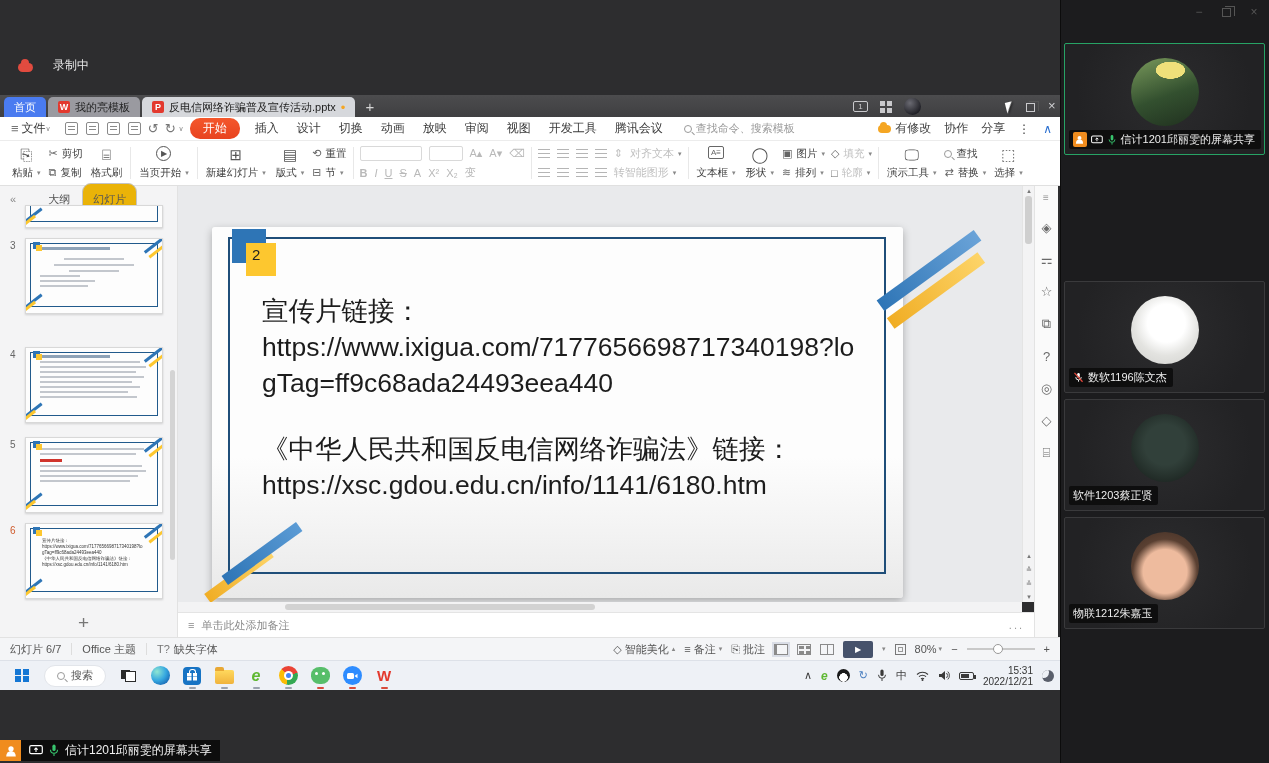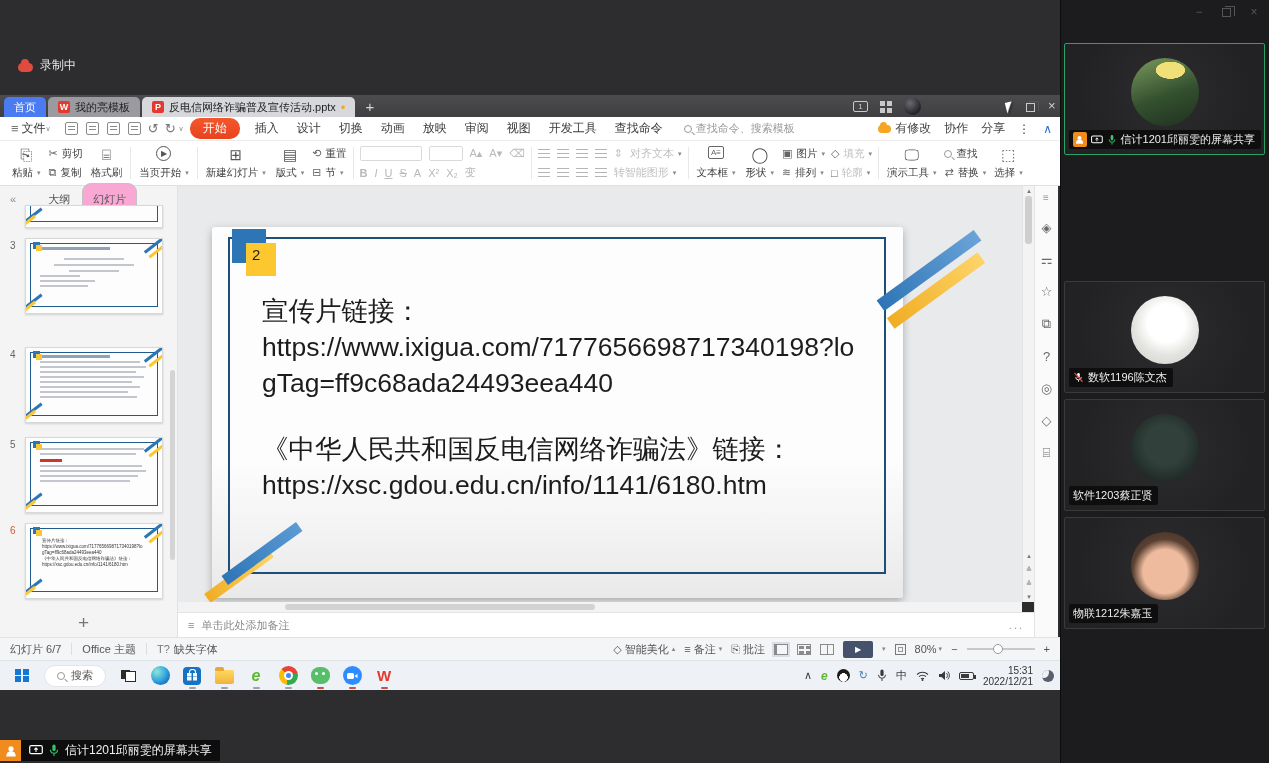--- a/index.html
+++ b/index.html
@@ -16,21 +16,21 @@
   .maxbox:before{content:"";display:block;width:9px;height:9px;border-top:1px solid #555;border-right:1px solid #555;margin:-3px 0 0 2px;}
 
   
   .toast{left:783px;top:8px;width:192px;height:24px;background:#3a3a3d;border-radius:3px;box-shadow:0 1px 4px rgba(0,0,0,.5);display:flex;align-items:center;padding:0 8px;gap:6px;z-index:50;}
   .toast .txt{font-size:11px;color:#e9e9e9;white-space:nowrap;}
   .toast .sep{width:1px;height:12px;background:#5a5a5a;}
   .gdia{width:9px;height:9px;background:#6f6f72;transform:rotate(45deg);margin-left:-4px;}
   .garr{color:#9a9a9d;font-size:12px;margin-left:-2px;}
 
   
-  .rec{left:18px;top:57px;gap:7px;}
+  .rec{left:18px;top:57px;gap:20px;}
   .cloud{position:relative;width:15px;height:9px;background:#e14b3f;border-radius:6px;margin-top:4px;}
   .cloud:before{content:"";position:absolute;width:8px;height:8px;background:#e14b3f;border-radius:50%;top:-4px;left:3px;}
   .rec .txt{font-size:12px;color:#e8e8e8;}
 
   
   .tabbar{left:0;top:95px;width:1060px;height:22px;background:linear-gradient(#4c4c4e,#3f3f41);display:flex;align-items:flex-end;}
   .wtab{height:20px;display:flex;align-items:center;padding:0 10px;font-size:11px;border-radius:5px 5px 0 0;gap:5px;white-space:nowrap;}
   .wtab.home{background:#4a7bf0;color:#fff;margin-left:4px;}
   .wtab.tpl{background:#9a9aa0;color:#222;margin-left:2px;}
   .wtab.doc{background:#d6d8dc;color:#222;margin-left:2px;}
@@ -71,21 +71,21 @@
   .fmtrow{display:flex;align-items:center;gap:7px;color:#b9b9b9;font-size:11px;}
   .fmtrow b{font-weight:bold;}
   .dis{color:#c0c0c0;}
   .bars{display:inline-block;width:12px;height:9px;background:repeating-linear-gradient(#b5b5b5 0 1px,transparent 1px 4px);}
   .playc{width:15px;height:15px;border:1.3px solid #555;border-radius:50%;color:#555;font-size:8px;line-height:13px;text-align:center;}
   .aeicon{width:16px;height:13px;border:1px solid #666;border-radius:2px;font-size:8px;line-height:12px;text-align:center;color:#666;}
 
   
   .lpanel{left:0;top:186px;width:178px;height:451px;background:#f4f4f5;border-right:1px solid #e2e2e2;}
   .ptabs{left:0;top:190px;width:178px;height:18px;display:flex;align-items:center;font-size:11px;color:#555;}
-  .pill{border:1px solid #c3c3c3;border-radius:9px;background:#f9a8d4;padding:8px 10px;}
+  .pill{border:1px solid #c3c3c3;border-radius:9px;background:#eab308;padding:8px 10px;}
   .tnum{position:absolute;left:-15px;top:2px;font-size:10px;color:#666;}
   .thumb{position:absolute;left:25px;width:138px;}
   .tslide{position:relative;width:138px;height:76px;background:#fdfdfd;border:1px solid #d8d8d8;box-shadow:0 1px 2px rgba(0,0,0,.15);overflow:hidden;}
   .tframe{position:absolute;inset:4px 4px 6px 4px;border:1.2px solid #215a8c;}
   .csq{position:absolute;left:7px;top:3px;width:7px;height:7px;background:#2e75b6;}
   .csq:after{content:"";position:absolute;left:3px;top:3px;width:6px;height:6px;background:#fdc72f;}
   .ribTR{position:absolute;right:-6px;top:4px;width:26px;height:3px;background:#2e75b6;transform:rotate(-38deg);}
   .ribTR2{position:absolute;right:-7px;top:10px;width:22px;height:3px;background:#fdc72f;transform:rotate(-38deg);}
   .ribBL{position:absolute;left:-4px;bottom:10px;width:22px;height:3px;background:#2e75b6;transform:rotate(-38deg);}
   .ribBL2{position:absolute;left:-7px;bottom:4px;width:18px;height:3px;background:#fdc72f;transform:rotate(-38deg);}
@@ -241,21 +241,21 @@
     <span class="caret">∨</span>
     <span class="startpill">开始</span>
     <span class="mtab">插入</span>
     <span class="mtab">设计</span>
     <span class="mtab">切换</span>
     <span class="mtab">动画</span>
     <span class="mtab">放映</span>
     <span class="mtab">审阅</span>
     <span class="mtab">视图</span>
     <span class="mtab">开发工具</span>
-    <span class="mtab">查找命令</span>
+    <span class="mtab">腾讯会议</span>
     <span class="msearch">
       <span class="sglass"></span>
       <span>查找命令、搜索模板</span>
     </span>
     <span class="mright">
       <span class="flex" style="gap:4px;align-items:center;">
         <span class="modcloud"></span>
         <span>有修改</span>
       </span>
       <span>协作</span>

